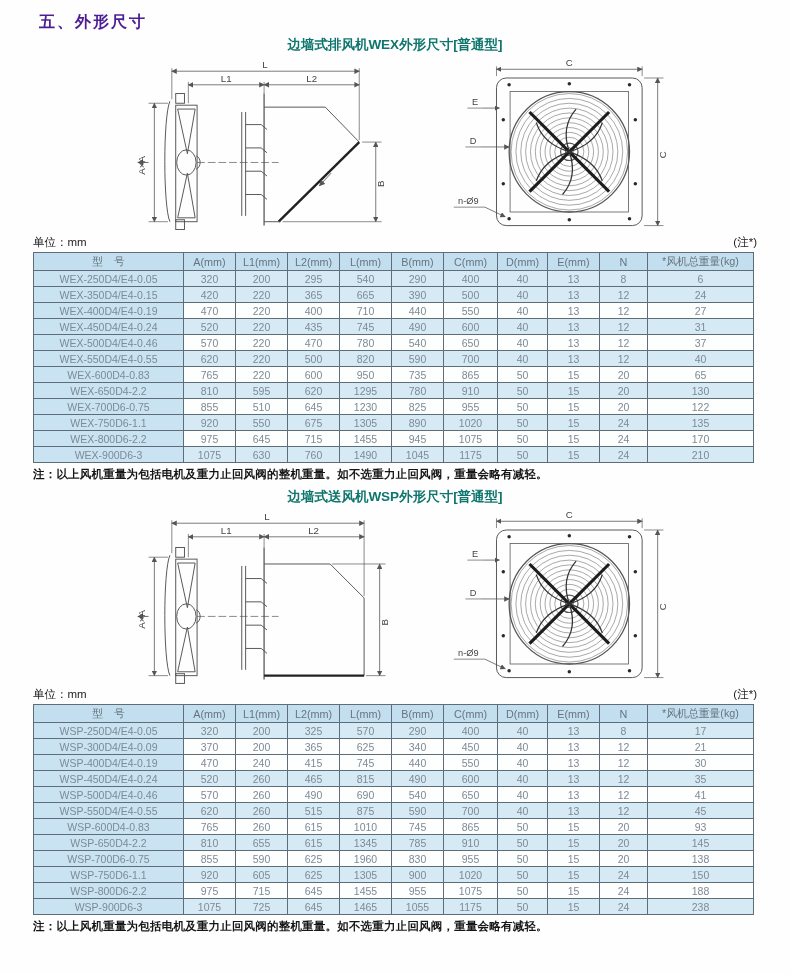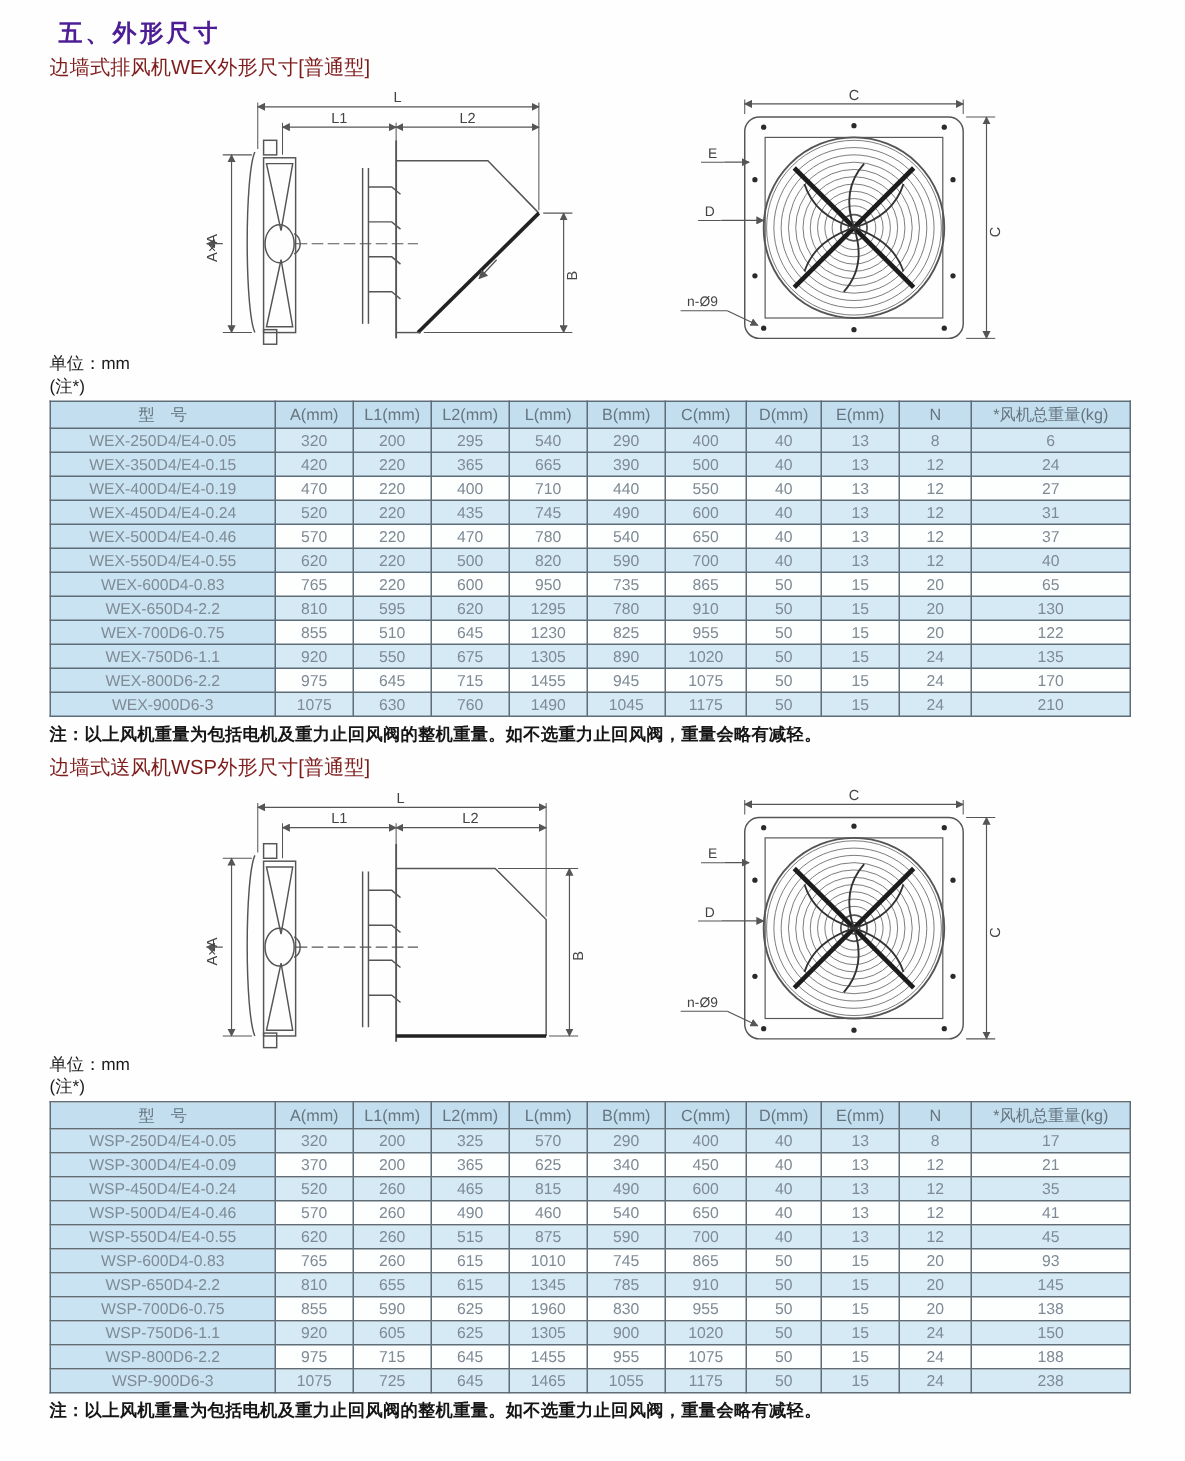--- a/index.html
+++ b/index.html
@@ -10,32 +10,33 @@
     color:#222;
     position:relative;
     overflow:hidden;
   }
   .page{padding:8px 33px 0 33px;}
   .main-title{
     color:#4c1d95;font-size:16px;font-weight:bold;
     margin:4px 0 3px 6px;letter-spacing:2px;
   }
   .sub-title{
-    color:#7f1d1d;font-size:13.5px;font-weight:normal;
+    color:#0f766e;font-size:13.5px;font-weight:bold;
     margin:2px 0 0 0;
+    text-align:center;
   }
   .diagram-row{
     display:flex;align-items:flex-start;
     margin-left:100px;gap:22px;height:178px;margin-top:2px;
   }
   svg{display:block;}
   svg text{font-family:"Liberation Sans","DejaVu Sans",sans-serif;fill:#444;}
   .unit-row{
     width:724px;display:flex;justify-content:space-between;
-    font-size:11.5px;color:#1c1c1c;margin:1px 0 2px 0;flex-direction:column;
+    font-size:11.5px;color:#1c1c1c;margin:1px 0 2px 0;
   }
   table.spec{
     border-collapse:collapse;table-layout:fixed;width:612px;
     font-size:10.5px;color:#7e8a94;
   }
   table.spec th,table.spec td{
     border:1px solid #5f6d78;text-align:center;
     padding:0 2px;height:15px;overflow:hidden;white-space:nowrap;
   }
   table.spec thead th{
@@ -583,39 +584,52 @@
           <td>200</td>
           <td>365</td>
           <td>625</td>
           <td>340</td>
           <td>450</td>
           <td>40</td>
           <td>13</td>
           <td>12</td>
           <td>21</td>
         </tr>
+        <tr class="even">
+          <td class="model">WSP-400D4/E4-0.19</td>
+          <td>470</td>
+          <td>240</td>
+          <td>415</td>
+          <td>745</td>
+          <td>440</td>
+          <td>550</td>
+          <td>40</td>
+          <td>13</td>
+          <td>12</td>
+          <td>30</td>
+        </tr>
         <tr class="odd">
           <td class="model">WSP-450D4/E4-0.24</td>
           <td>520</td>
           <td>260</td>
           <td>465</td>
           <td>815</td>
           <td>490</td>
           <td>600</td>
           <td>40</td>
           <td>13</td>
           <td>12</td>
           <td>35</td>
         </tr>
         <tr class="even">
           <td class="model">WSP-500D4/E4-0.46</td>
           <td>570</td>
           <td>260</td>
           <td>490</td>
-          <td>460</td>
+          <td>690</td>
           <td>540</td>
           <td>650</td>
           <td>40</td>
           <td>13</td>
           <td>12</td>
           <td>41</td>
         </tr>
         <tr class="odd">
           <td class="model">WSP-550D4/E4-0.55</td>
           <td>620</td>

